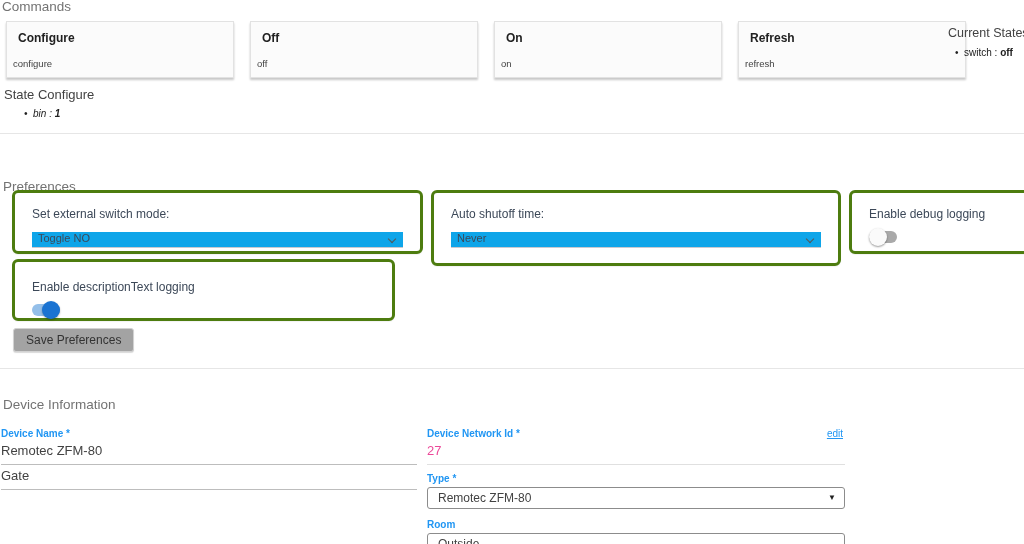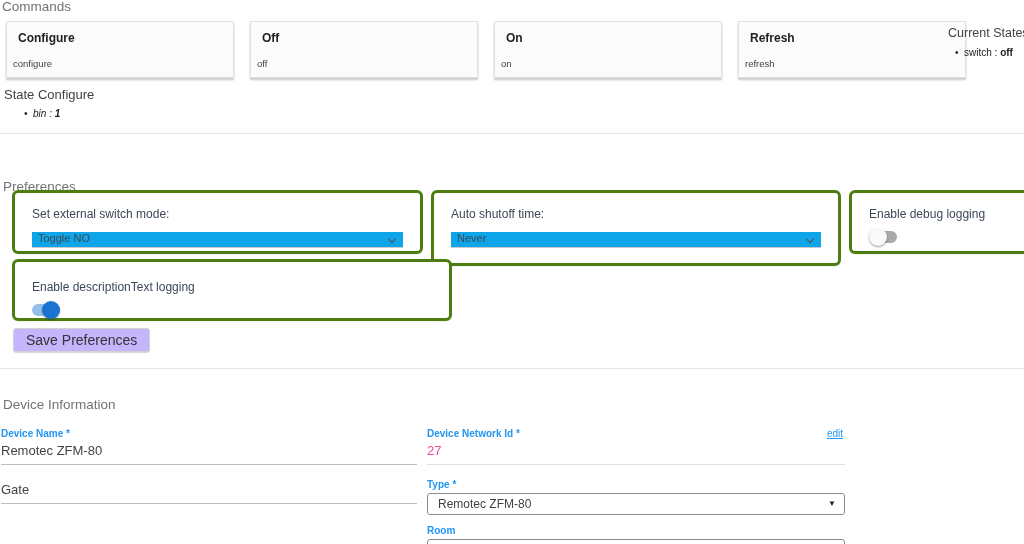--- a/index.html
+++ b/index.html
@@ -38,52 +38,52 @@
 
   
   .preferences-heading { left:3px; top:159px;margin-top:20px; }
   .pref-row-1 { position:absolute; left:12px; top:190px; display:flex; gap:8px; }
   .pref-row-2 { position:absolute; left:12px; top:259px; }
   .pref-card { background:#ffffff; border:3px solid #4d7c0f; border-radius:6px;
                box-shadow:0 1px 1px rgba(0,0,0,0.05); padding:14px 17px 0 17px; }
   .pref-card.w1 { width:411px; height:64px; }
   .pref-card.w2 { width:410px; height:76px; }
   .pref-card.w3 { width:410px; height:64px; }
-  .pref-card.row2 { width:440px; height:62px; padding-top:18px; }
+  .pref-card.row2 { width:383px; height:62px; padding-top:18px; }
   .pref-label { font-size:12px; color:#3c4858; }
   .pref-select { margin-top:11px; height:16px; background:#0ea5e9; border-bottom:1px solid #c9c9cf;
                  display:flex; align-items:flex-start; position:relative; cursor:pointer; }
   .pref-select-value { font-size:11px; color:#3c4858; padding-left:6px; }
   .chevron-down { position:absolute; right:8px; top:4px; width:6px; height:6px;
                   border-right:1.4px solid #555; border-bottom:1.4px solid #555; transform:rotate(45deg); }
 
   .toggle { position:relative; width:28px; height:18px; margin-top:7px; cursor:pointer; }
   .toggle .track { position:absolute; left:0; top:3px; width:28px; height:12px; border-radius:6px; background:#a9a9a9; }
   .toggle .knob  { position:absolute; left:0; top:0; width:18px; height:18px; border-radius:50%;
                    background:#fafafa; box-shadow:0 1px 2px rgba(0,0,0,0.4); }
   .toggle.on .track { background:#94bfe9; }
   .toggle.on .knob  { left:10px; background:#1a73d2; box-shadow:0 1px 2px rgba(0,0,0,0.3); }
 
   .save-btn { position:absolute; left:13px; top:328px; height:24px; padding:0 12px;
-              background:#c4b5fd; border:1px solid #d2d2d2; border-radius:3px;
-              box-shadow:0 1px 1px rgba(0,0,0,0.15); font-size:14px; color:#333;
+              background:#a3a3a3; border:1px solid #d2d2d2; border-radius:3px;
+              box-shadow:0 1px 1px rgba(0,0,0,0.15); font-size:12px; color:#333;
               font-family:inherit; cursor:pointer; }
 
   
   .devinfo-heading { left:3px; top:397px; }
   .dev-col-left  { position:absolute; left:1px;  top:428px; width:416px; }
   .dev-col-right { position:absolute; left:427px; top:428px; width:418px; }
 
   .field-label { font-size:10px; font-weight:bold; color:#2196f3; height:12px; }
   .line-input { display:block; width:100%; border:none; outline:none; background:transparent;
                 font-family:inherit; font-size:13px; color:#424242;
                 padding:3px 0 6px 0; border-bottom:1px solid #bdbdbd; }
   .line-input::placeholder { color:#9e9e9e; }
   .line-input.disabled { color:#ec4899; border-bottom-color:#e0e0e0; }
-  .field-block { margin-bottom:14px; }
+  .field-block { }
 
   .edit-link { position:absolute; right:2px; top:0; font-size:10px; color:#2196f3;
                text-decoration:underline; cursor:pointer; }
 
   .dd-block-type { margin-top:8px; }
   .dd-block-room { margin-top:10px; }
   .dropdown { margin-top:2px; height:22px; border:1px solid #8c8c8c; border-radius:3px;
               display:flex; align-items:center; position:relative; background:#ffffff; cursor:pointer; }
   .dropdown-value { font-size:12px; color:#424242; padding-left:10px; }
   .dropdown-arrow { position:absolute; right:8px; top:5px; font-size:8px; color:#212121; }

